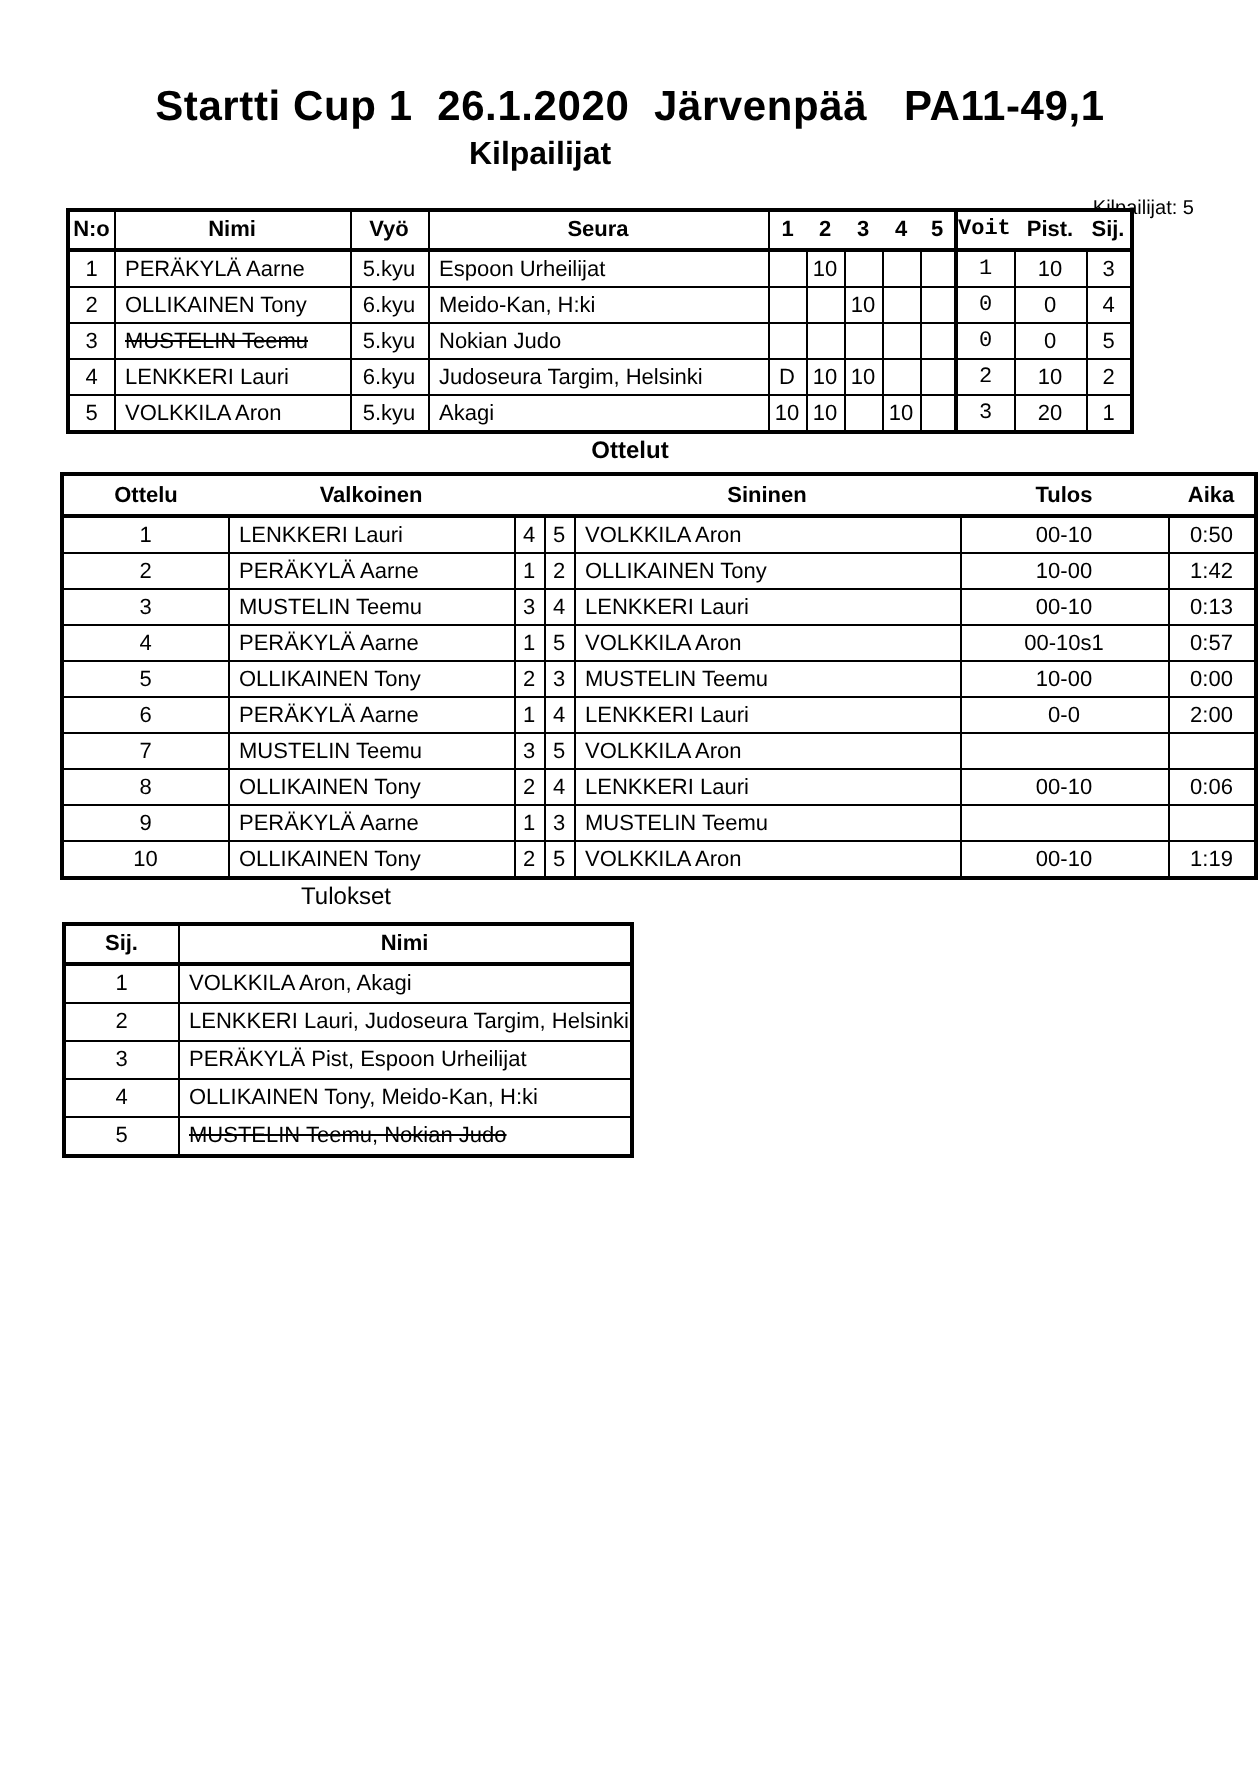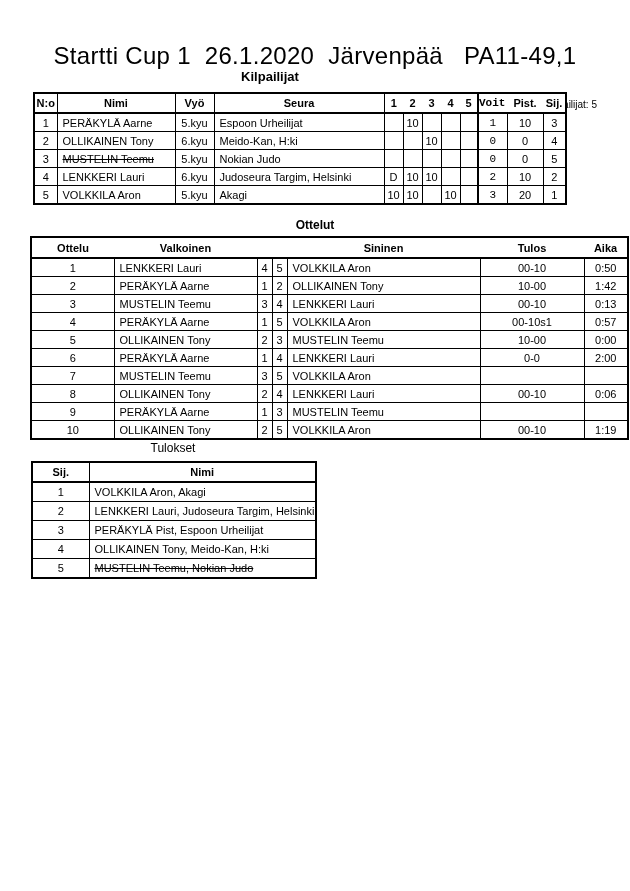--- a/index.html
+++ b/index.html
@@ -3,43 +3,43 @@
 <meta charset="utf-8">
 <style>
   html,body { margin:0; padding:0; }
   body {
     width:630px; height:891px; background:#ffffff; color:#000000;
     font-family:"Liberation Sans", sans-serif; position:relative; overflow:hidden;
   }
   .abs { position:absolute; }
   #page-title {
     top:42px; left:0; width:630px; text-align:center;
-    font-size:24px; font-weight:normal; white-space:pre; letter-spacing:0.3px;
+    font-size:21px; font-weight:bold; white-space:pre; letter-spacing:0.3px;
   }
-  #competitors-label { top:69px; left:0; width:540px; text-align:center; font-size:13px; font-weight:bold; }
+  #competitors-label { top:69px; left:0; width:540px; text-align:center; font-size:16px; font-weight:bold; }
   #competitors-count { top:71px; right:33px; font-size:10px; text-align:right;margin-top:28px; }
   #matches-label   { top:218px; left:0; width:630px; text-align:center; font-size:12px; font-weight:bold; }
   #results-label   { top:441px; left:31px; width:284px; text-align:center; font-size:12px; font-weight:normal; }
 
   table {
     position:absolute; border-collapse:collapse; table-layout:fixed;
     background:#fff; font-size:11px; border:2px solid #000;
   }
   th, td {
     border:1px solid #000; padding:0; text-align:center; vertical-align:middle;
     overflow:hidden; white-space:nowrap;
   }
   th { font-weight:bold; border-bottom:2px solid #000; height:18px; }
   td { height:17px; }
   .left { text-align:left; padding-left:5px; }
   .strike { text-decoration:line-through; }
   .thickL { border-left:2px solid #000 !important;font-family:Liberation Mono, monospace; }
   .hb { border-left-style:hidden; }
 
-  #competitors-table { left:33px; top:92px;  width:533px; }
+  #competitors-table { left:33px; top:104px;  width:533px; }
   #matches-table     { left:30px; top:236px; width:567px; }
   #matches-table th  { height:19px; }
   #results-table     { left:31px; top:461px; width:284px; }
   #results-table td  { height:18px; }
 </style>
 </head>
 <body>
 
 <div class="abs" id="page-title">Startti Cup 1  26.1.2020  Järvenpää   PA11-49,1</div>
 <div class="abs" id="competitors-label">Kilpailijat</div>

